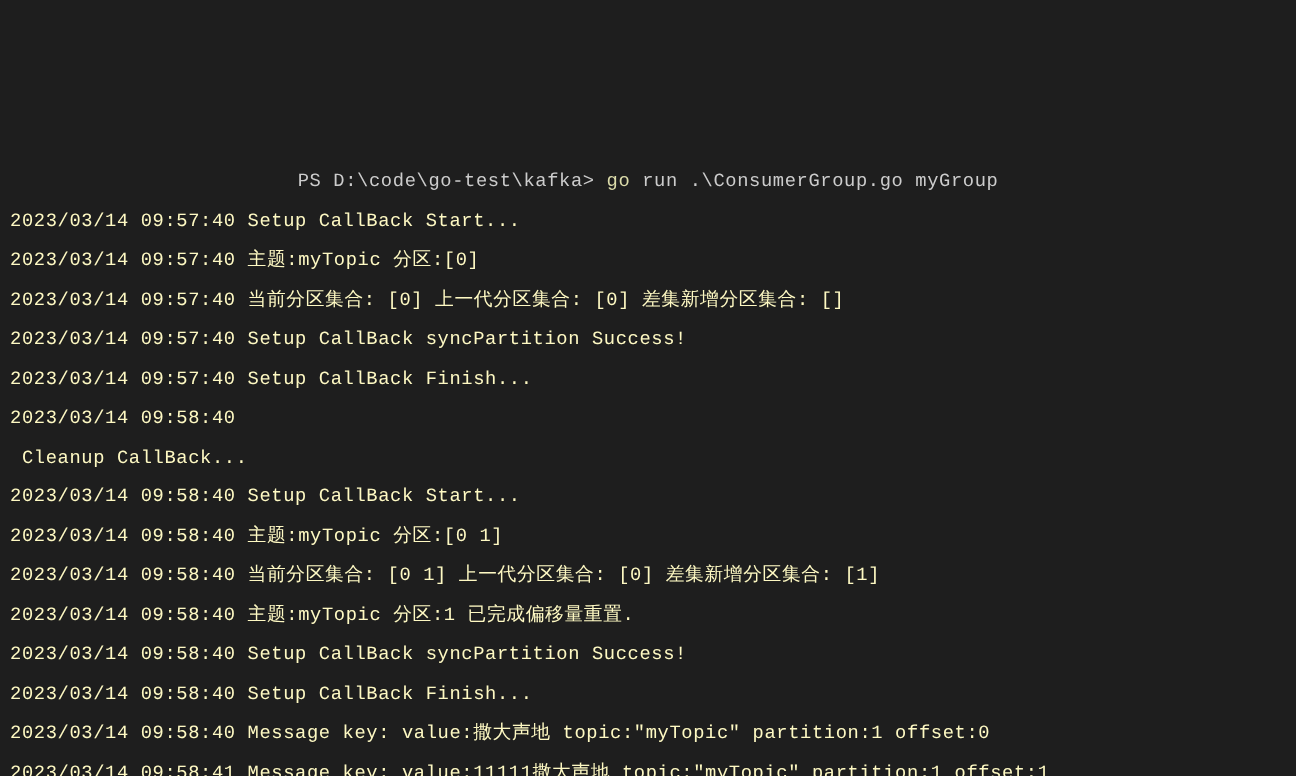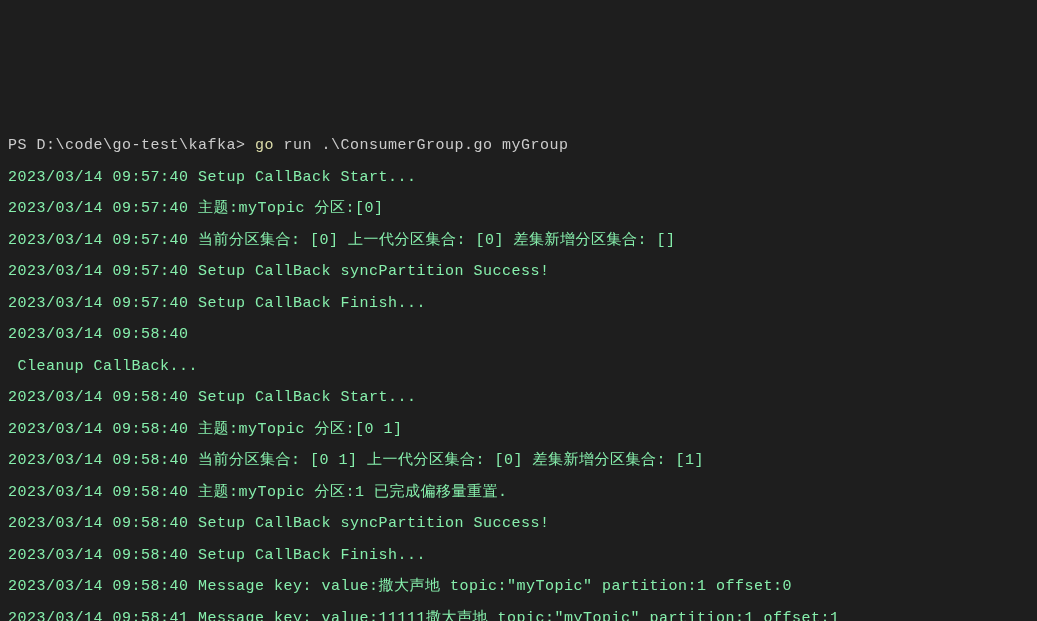--- a/index.html
+++ b/index.html
@@ -16,33 +16,34 @@
       padding: 4px 8px;
       white-space: pre;
       letter-spacing: 0.5px;
     }
     .terminal {
       width: 100%;
       min-height: 621px;
     }
     .prompt-line {
       display: block;
+      text-align: center;
     }
     .prompt-prefix {
       color: #cccccc;
     }
     .command {
       color: #dcdcaa;
     }
     .command-args {
       color: #cccccc;
     }
     .log-line {
       display: block;
-      color: #86efac;
+      color: #fef9c3;
     }
   </style>
 </head>
 <body>
 
 
 
 <div class="terminal"><span class="prompt-line"><span class="prompt-prefix">PS D:\code\go-test\kafka&gt; </span><span class="command">go</span><span class="command-args"> run .\ConsumerGroup.go myGroup</span></span><span class="log-line">2023/03/14 09:57:40 Setup CallBack Start...</span><span class="log-line">2023/03/14 09:57:40 主题:myTopic 分区:[0]</span><span class="log-line">2023/03/14 09:57:40 当前分区集合: [0] 上一代分区集合: [0] 差集新增分区集合: []</span><span class="log-line">2023/03/14 09:57:40 Setup CallBack syncPartition Success!</span><span class="log-line">2023/03/14 09:57:40 Setup CallBack Finish...</span><span class="log-line">2023/03/14 09:58:40</span><span class="log-line"> Cleanup CallBack...</span><span class="log-line">2023/03/14 09:58:40 Setup CallBack Start...</span><span class="log-line">2023/03/14 09:58:40 主题:myTopic 分区:[0 1]</span><span class="log-line">2023/03/14 09:58:40 当前分区集合: [0 1] 上一代分区集合: [0] 差集新增分区集合: [1]</span><span class="log-line">2023/03/14 09:58:40 主题:myTopic 分区:1 已完成偏移量重置.</span><span class="log-line">2023/03/14 09:58:40 Setup CallBack syncPartition Success!</span><span class="log-line">2023/03/14 09:58:40 Setup CallBack Finish...</span><span class="log-line">2023/03/14 09:58:40 Message key: value:撒大声地 topic:"myTopic" partition:1 offset:0</span><span class="log-line">2023/03/14 09:58:41 Message key: value:11111撒大声地 topic:"myTopic" partition:1 offset:1</span></div>
 
 

